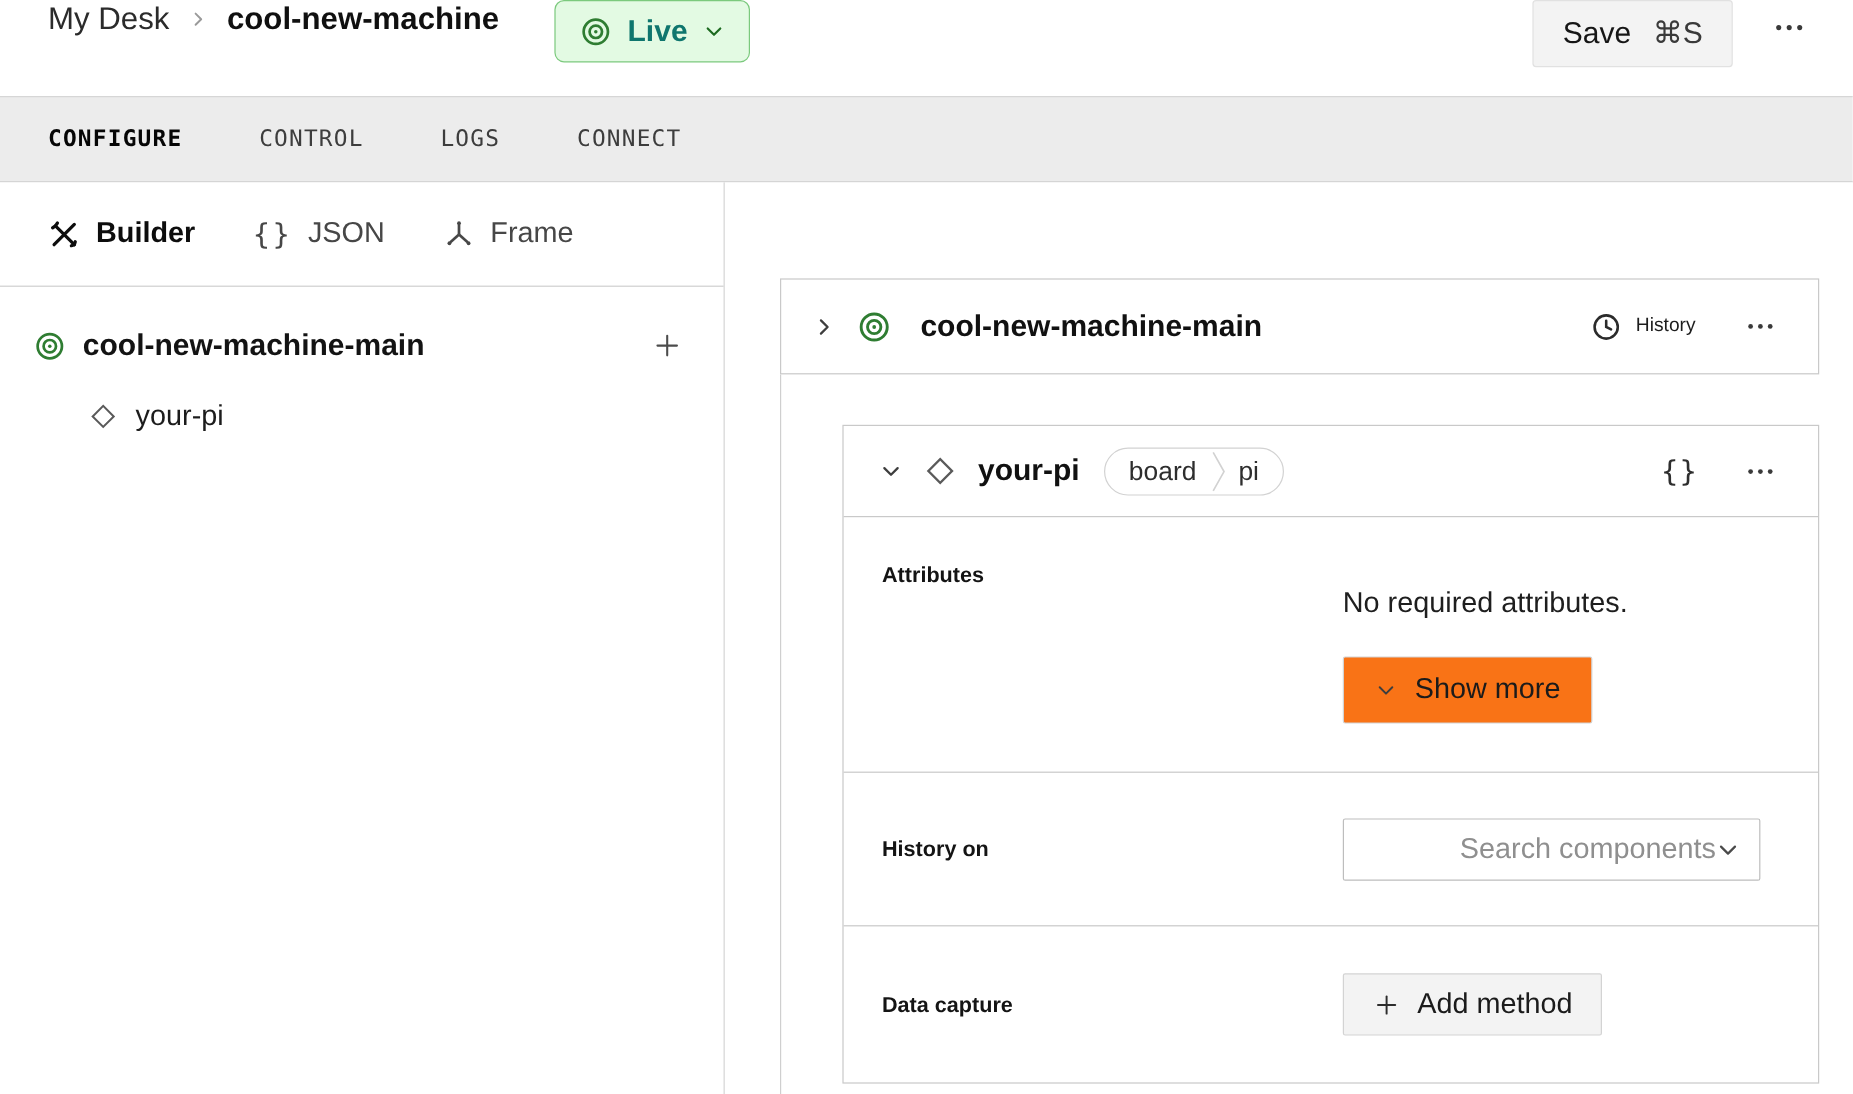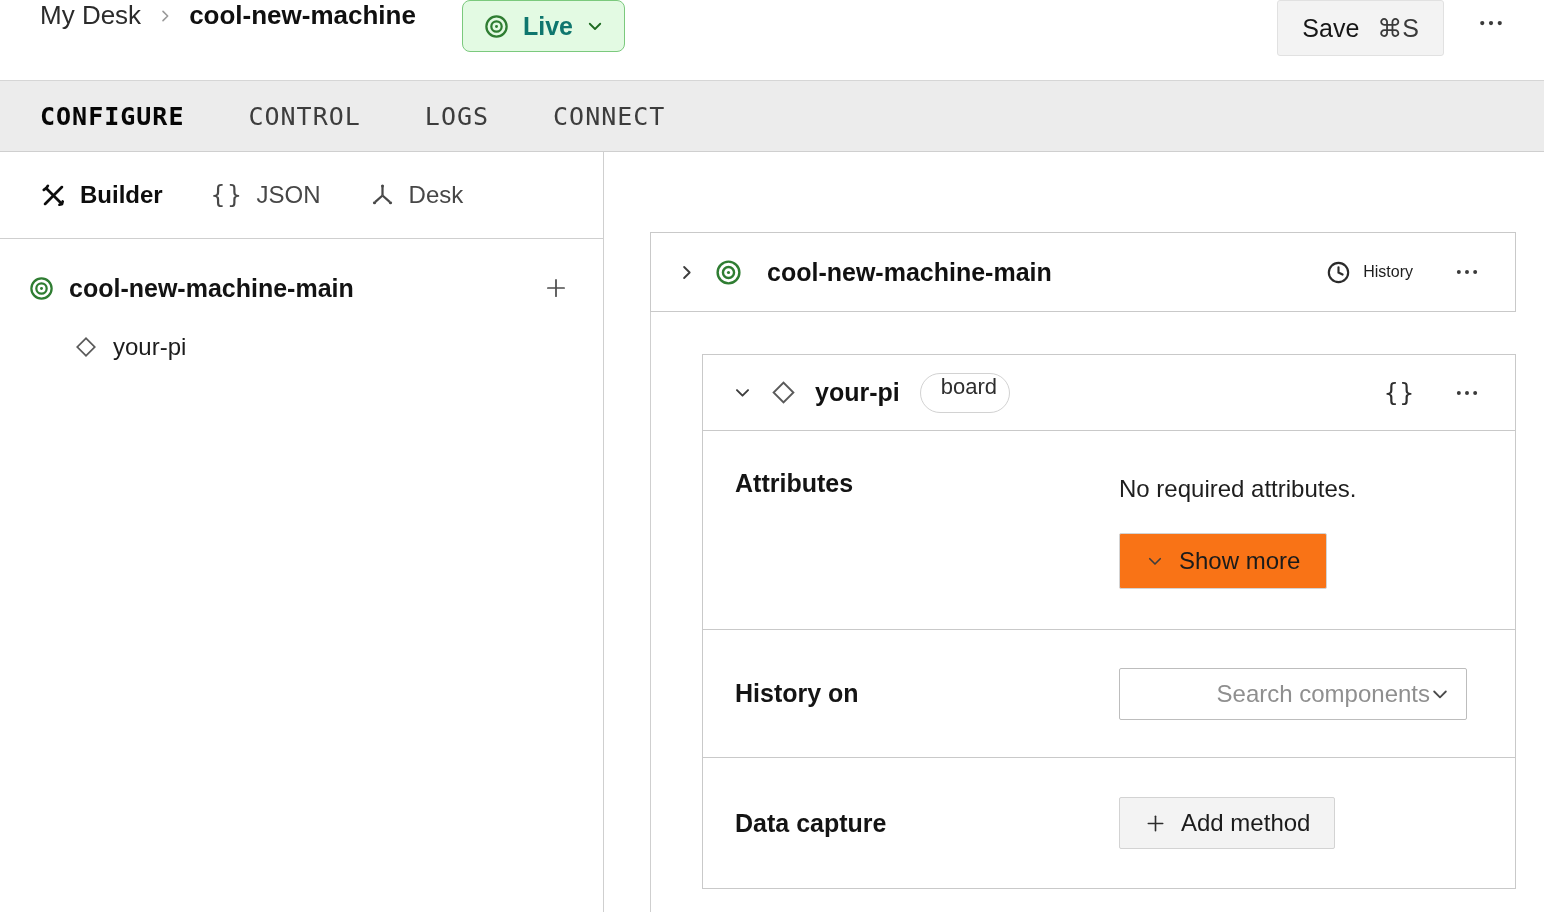--- a/index.html
+++ b/index.html
@@ -25,21 +25,21 @@
     font-size: 25px; font-weight: 700; cursor: pointer; }
   .header-spacer { flex: 1; }
   .save-btn { display: flex; align-items: center; gap: 18px; height: 56px; padding: 0 24px;
     background: #f3f3f3; border: 1px solid #e1e1e1; border-radius: 3px; font-size: 25px; color: #161616; cursor: pointer; }
   .save-shortcut { color: #3a3a3a; }
   .dots-btn { margin-left: 24px; padding: 8px; color: #3a3a3a; cursor: pointer; background: none; border: none; }
 
   
   .tab-bar { height: 72px; background: #ececec; border-top: 1px solid #d6d6d6; border-bottom: 1px solid #cfcfcf;
     display: flex; align-items: center; padding-left: 40px; gap: 64px; }
-  .tab { font-family: "DejaVu Sans Mono", monospace; font-size: 25px; letter-spacing: 1px;
+  .tab { font-family: "DejaVu Sans Mono", monospace; font-size: 19px; letter-spacing: 1px;
     color: #3d3d3d; cursor: pointer; background: none; border: none; }
   .tab.active { color: #060606; font-weight: 700; }
 
   
   .content { display: flex; height: 760px; }
 
   
   .sidebar { width: 604px; flex: none; border-right: 1px solid #cfcfcf; display: flex; flex-direction: column; background: #fff; }
   .mode-bar { height: 87px; flex: none; border-bottom: 1px solid #cfcfcf; display: flex; align-items: center; padding-left: 40px; gap: 48px; }
   .mode { display: flex; align-items: center; gap: 13px; font-size: 24px; color: #474747; cursor: pointer; background: none; border: none; }
@@ -62,35 +62,35 @@
   .part-card { position: relative; height: 80px; border: 1px solid #c9c9c9; background: #fff;
     display: flex; align-items: center; padding: 0 26px; }
   .part-title { font-size: 25px; font-weight: 700; color: #111; margin-left: 6px; }
   .card-gap { width: 18px; flex: none; }
   .history-btn { display: flex; align-items: center; gap: 11px; background: none; border: none;
     font-size: 16px; color: #1d1d1d; cursor: pointer; }
 
   .component-card { margin: 42px 0 0 52px; border: 1px solid #c9c9c9; background: #fff; }
   .comp-header { height: 76px; display: flex; align-items: center; padding: 0 26px 0 30px; border-bottom: 1px solid #c9c9c9; }
   .comp-title { font-size: 25px; font-weight: 700; color: #111; }
-  .badge { margin-left: 20px; height: 40px; display: flex; align-items: flex-start;
-    border: 1px solid #d2d2d2; border-radius: 999px; font-size: 22px; color: #2e2e2e; overflow: hidden; background: #fff; flex-direction: column; }
+  .badge { margin-left: 20px; height: 40px; display: flex; align-items: center;
+    border: 1px solid #d2d2d2; border-radius: 999px; font-size: 22px; color: #2e2e2e; overflow: hidden; background: #fff; }
   .badge-type { padding: 0 12px 0 20px; }
   .badge-model { padding: 0 20px 0 10px; }
   .comp-braces { background: none; border: none; font-family: "DejaVu Sans Mono", monospace;
     font-size: 24px; letter-spacing: 1px; color: #2e2e2e; cursor: pointer; }
 
   .section { display: flex; border-bottom: 1px solid #c9c9c9; }
   .section:last-child { border-bottom: none; }
-  .section-label { width: 416px; flex: none; padding-left: 32px; font-size: 25px; font-weight: 700; color: #141414; }
+  .section-label { width: 416px; flex: none; padding-left: 32px; font-size: 18px; font-weight: 700; color: #141414; }
   .section-attributes { padding: 38px 48px 40px 0; align-items: flex-start; }
   .section-depends { height: 128px; align-items: center; padding-right: 48px; }
   .section-capture { height: 130px; align-items: center; padding-right: 48px; }
   .attr-col { flex: 1; display: flex; flex-direction: column; align-items: flex-start; }
-  .attr-empty { font-size: 24px; color: #1e1e1e; margin-top: 6px; }
+  .attr-empty { font-size: 24px; color: #1e1e1e; margin-top: 20px; }
   .ghost-btn { margin-top: 30px; display: flex; align-items: center; gap: 15px; height: 56px; padding: 0 26px;
     background: #f97316; border: 1px solid #d3d3d3; border-radius: 2px; font-size: 24px; color: #1b1b1b; cursor: pointer; }
   .select-box { width: 398px; height: 52px; border: 1px solid #bdbdbd; border-radius: 2px; background: #fff;
     display: flex; align-items: center; justify-content: flex-end; padding: 0 16px 0 18px;
     font-size: 24px; color: #8f8f8f; cursor: pointer; }
   .add-btn { display: flex; align-items: center; gap: 14px; height: 52px; padding: 0 24px;
     background: #f3f3f3; border: 1px solid #d3d3d3; border-radius: 2px; font-size: 24px; color: #1b1b1b; cursor: pointer; }
   .flex-spacer { flex: 1; }
 </style>
 </head>
@@ -171,21 +171,21 @@
         <span class="icon">
           <svg width="27" height="27" viewBox="0 0 24 24" fill="none" stroke="currentColor" stroke-width="2">
             <path d="M12 12 V4.5"></path>
               <path d="M12 12 L5.6 17.6"></path>
               <path d="M12 12 L18.4 17.6"></path>
             <circle cx="12" cy="3.6" r="1.4" fill="currentColor" stroke="none"></circle>
             <circle cx="4.9" cy="18.4" r="1.4" fill="currentColor" stroke="none"></circle>
             <circle cx="19.1" cy="18.4" r="1.4" fill="currentColor" stroke="none"></circle>
           </svg>
         </span>
-        <span>Desk</span>
+        <span>Frame</span>
       </button>
     </div>
 
     <div class="tree">
       <div class="tree-root-row">
         <div class="tree-root">
           <span class="icon green">
             <svg width="27" height="27" viewBox="0 0 24 24" fill="none" stroke="currentColor" stroke-width="2">
               <circle cx="12" cy="12" r="9"></circle>
                 <circle cx="12" cy="12" r="4.6"></circle>

